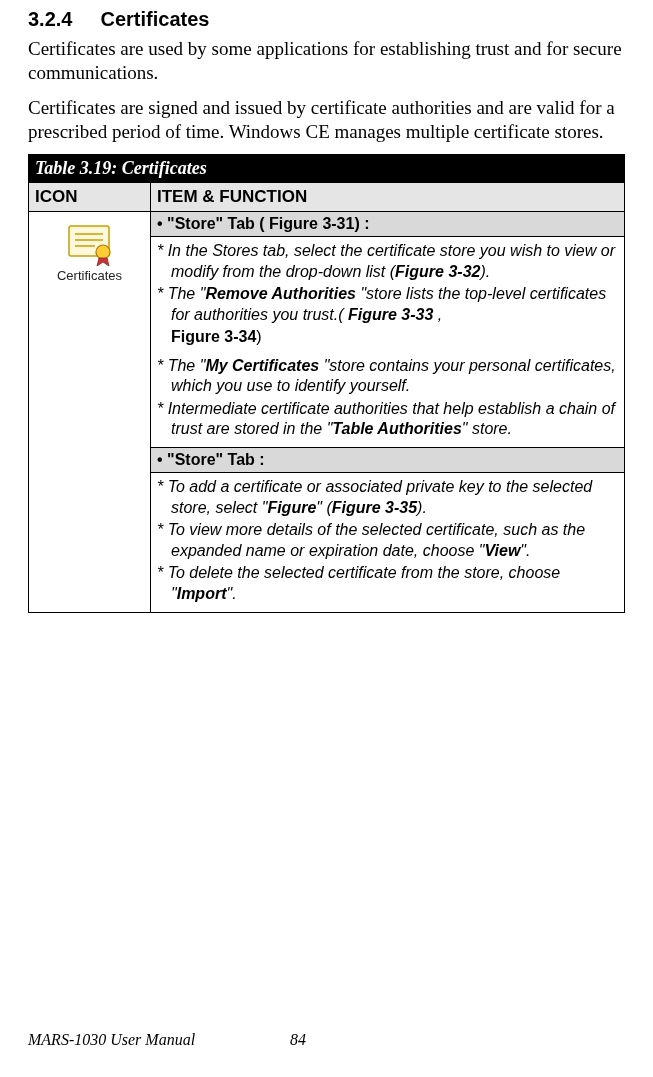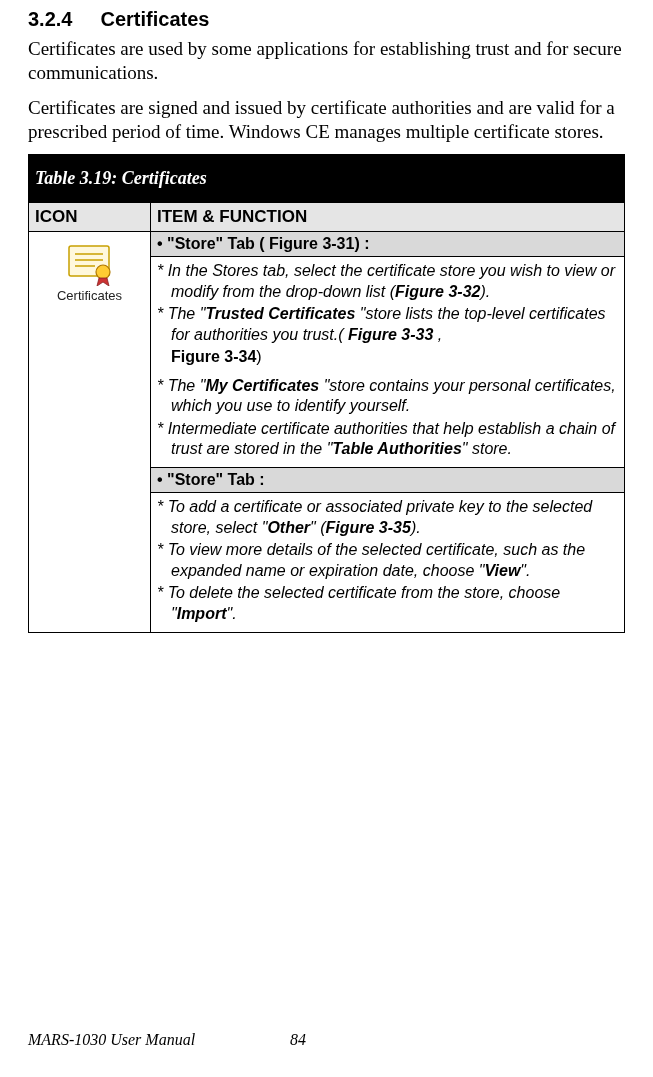--- a/index.html
+++ b/index.html
@@ -34,21 +34,21 @@
     border: 1px solid #000;
     vertical-align: top;
   }
   .table-title {
     background: #000;
     color: #fff;
     font-family: "Times New Roman", Times, serif;
     font-style: italic;
     font-weight: bold;
     font-size: 18px;
-    padding: 13px 6px;
+    padding: 3px 6px;
     text-align: left;
   }
   .col-head {
     font-weight: bold;
     font-size: 17px;
     padding: 4px 6px;
     text-align: left;
     background: #e5e5e5;
   }
   .icon-cell {
@@ -123,32 +123,32 @@
         <circle cx="40" cy="30" r="7" fill="#ffcc33" stroke="#b07800" stroke-width="1.2"></circle>
         <path d="M36 36 L34 44 L40 40 L46 44 L44 36 Z" fill="#cc3333" stroke="#882222" stroke-width="0.8"></path>
       </svg>
       <div class="icon-label">Certificates</div>
     </td>
     <td class="sub-head">•  "Store" Tab ( Figure 3-31) :</td>
   </tr>
   <tr>
     <td class="body-cell">
       <div class="item"><span>*  In the Stores tab, select the certificate store you wish to view or modify from the drop-down list (</span><b>Figure 3-32</b><span>).</span></div>
-      <div class="item"><span>*  The "</span><b>Trusted Certificates </b><span>"store lists the top-level certificates for authorities you trust.( </span><b>Figure 3-33 </b><span>, </span></div>
+      <div class="item"><span>*  The "</span><b>Remove Authorities </b><span>"store lists the top-level certificates for authorities you trust.( </span><b>Figure 3-33 </b><span>, </span></div>
       <div class="item2"><b>Figure 3-34</b><span>)</span></div>
       <div class="item"><span>*  The "</span><b>My Certificates </b><span>"store contains your personal certificates, which you use to identify yourself.</span></div>
       <div class="item"><span>*  Intermediate certificate authorities that help establish a chain of trust are stored in the "</span><b>Table Authorities</b><span>" store.</span></div>
     </td>
   </tr>
   <tr>
     <td class="sub-head">•  "Store" Tab :</td>
   </tr>
   <tr>
     <td class="body-cell">
-      <div class="item"><span>*  To add a certificate or associated private key to the selected store, select "</span><b>Other</b><span>" (</span><b>Figure 3-35</b><span>).</span></div>
+      <div class="item"><span>*  To add a certificate or associated private key to the selected store, select "</span><b>Figure</b><span>" (</span><b>Figure 3-35</b><span>).</span></div>
       <div class="item"><span>*  To view more details of the selected certificate, such as the expanded name or expiration date, choose "</span><b>View</b><span>".</span></div>
       <div class="item"><span>*  To delete the selected certificate from the store, choose "</span><b>Import</b><span>".</span></div>
     </td>
   </tr>
 </tbody>
   </table>
 
 <div class="footer">
   <span>MARS-1030 User Manual</span>
   <span class="pg">84</span>

